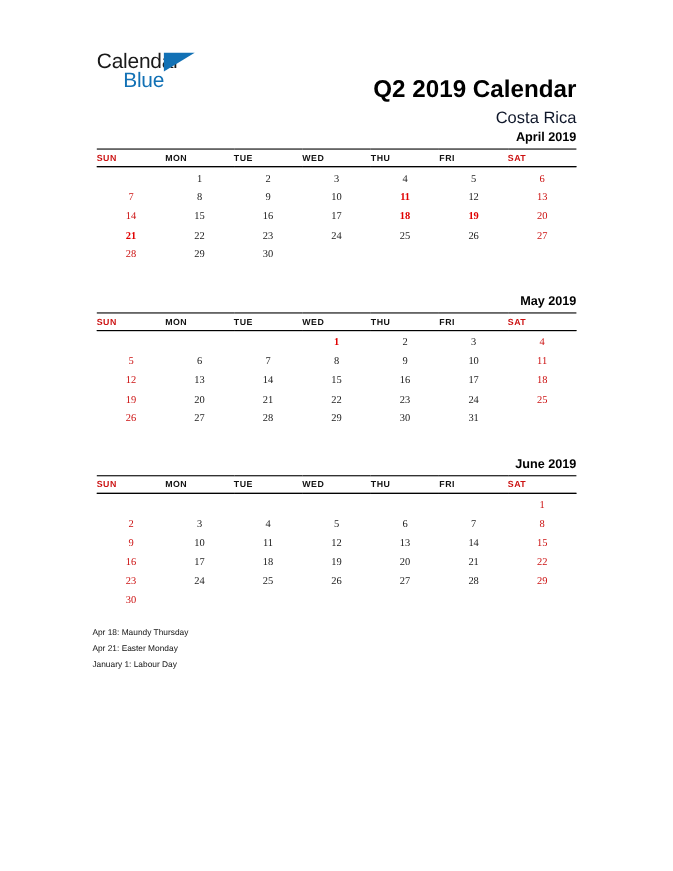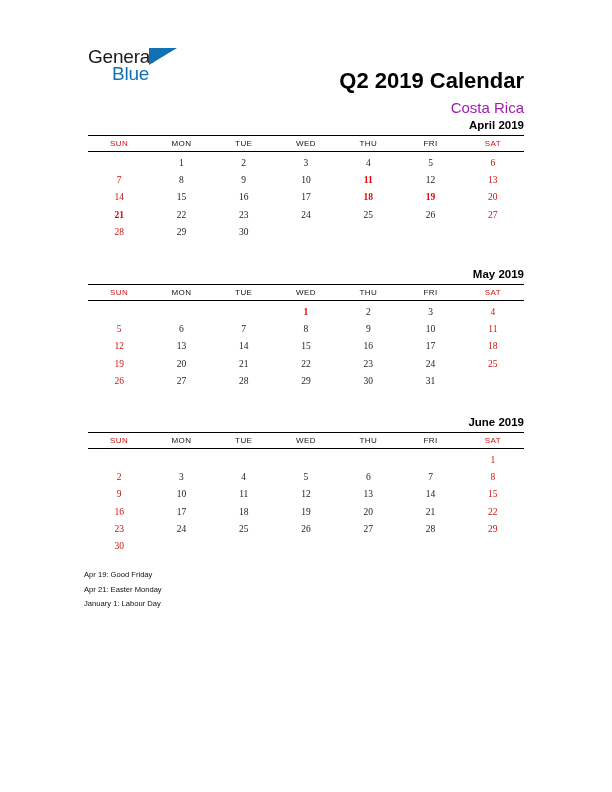--- a/index.html
+++ b/index.html
@@ -71,21 +71,21 @@
   .title-main {
     font-size: 22px;
     font-weight: bold;
     color: #000000;
     line-height: 28px;
     white-space: nowrap;
   }
   .title-sub {
     font-size: 15px;
     font-weight: normal;
-    color: #a21caf;
+    color: #0f172a;
     line-height: 22px;
     margin-top: 2px;
     white-space: nowrap;
   }
 
   
   .month {
     position: absolute;
     left: 88px;
     width: 436px;
@@ -103,24 +103,24 @@
     padding-bottom: 3px;
   }
 
   table.cal {
     width: 436px;
     border-collapse: collapse;
     table-layout: fixed;
   }
   table.cal th {
     font-size: 8px;
-    font-weight: normal;
+    font-weight: bold;
     letter-spacing: 0.4px;
     padding: 3px 0 3px 0;
-    text-align: center;
+    text-align: left;
     border-top: 1.6px solid #000000;
     border-bottom: 1.6px solid #000000;
     color: #111111;
   }
   table.cal th.we { color: #cc1111; }
 
   table.cal td {
     font-size: 9.5px;
     text-align: center;
     padding: 3.2px 0 3.2px 0;
@@ -145,21 +145,21 @@
     line-height: 14.6px;
     white-space: nowrap;
   }
 </style>
 </head>
 <body>
 
 <div class="header">
 
   <div class="logo">
-    <span class="logo-general">General</span>
+    <span class="logo-general">Calendar</span>
     <span class="logo-triangle"></span>
     <span class="logo-blue">Blue</span>
   </div>
 
   <div class="title-block">
     <div class="title-main">Q2 2019 Calendar</div>
     <div class="title-sub">Costa Rica</div>
   </div>
 
 </div>
@@ -357,16 +357,16 @@
           <td>&nbsp;</td>
           <td>&nbsp;</td>
           <td>&nbsp;</td>
           <td class="we">&nbsp;</td>
         </tr>
       </tbody>
     </table>
   </div>
 
 <div class="legend" id="legend">
-    <div class="legend-item">Apr 19: Good Friday</div>
+    <div class="legend-item">Apr 18: Maundy Thursday</div>
     <div class="legend-item">Apr 21: Easter Monday</div>
     <div class="legend-item">January 1: Labour Day</div>
   </div>
 
 </body></html>

